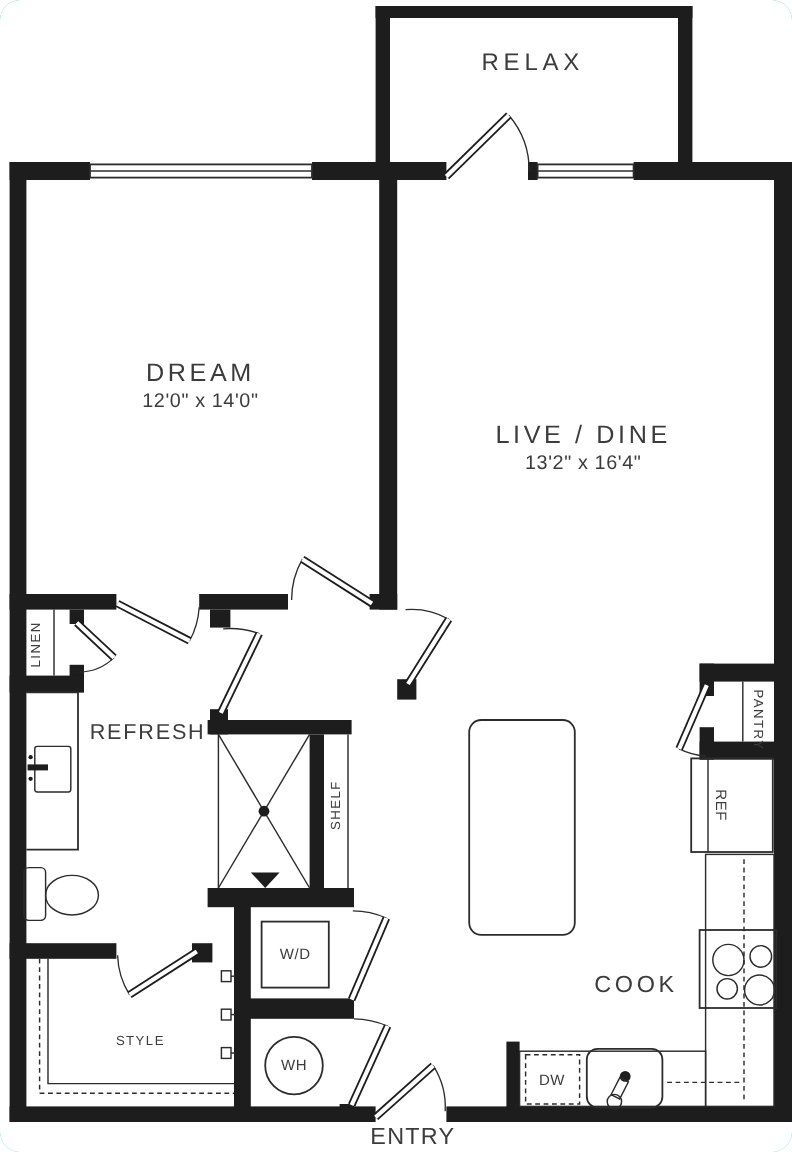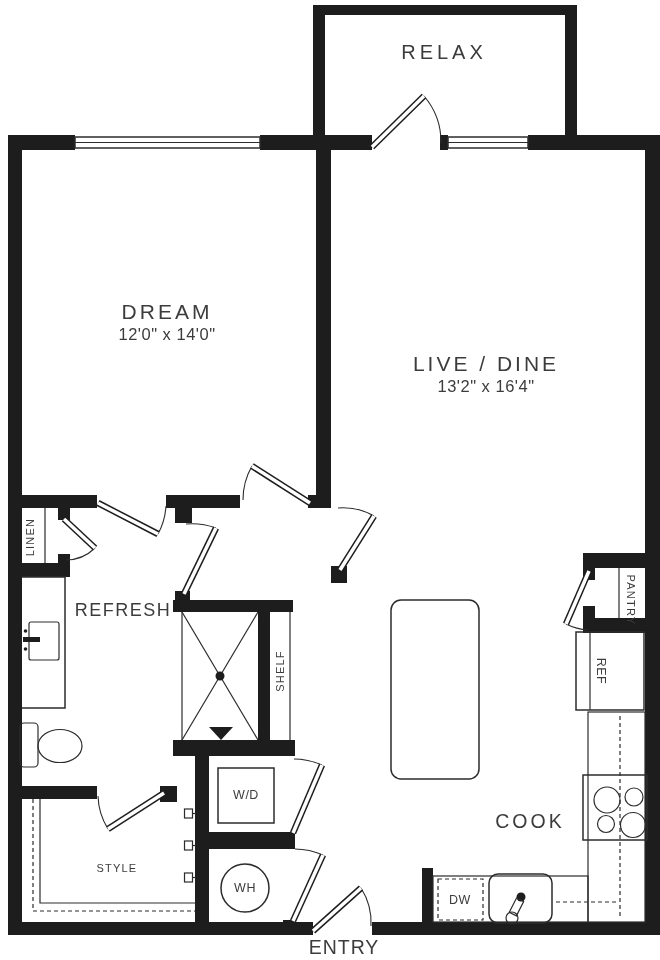--- a/index.html
+++ b/index.html
@@ -1,16 +1,16 @@
 <!DOCTYPE html>
 <html><head>
 <meta charset="utf-8">
 <style>
   html,body{margin:0;padding:0;background:#ffffff;}
-  .plan-wrap{width:660px;height:960px;position:relative;background:#14b8a6;overflow:hidden;}
+  .plan-wrap{width:660px;height:960px;position:relative;background:#14b8a6;overflow:hidden;border-radius:17px;}
   svg{display:block;}
   text{font-family:"Liberation Sans", sans-serif;fill:#3c3c3c;text-anchor:middle;dominant-baseline:central;}
   .t-room{font-size:21px;letter-spacing:3px;}
   .t-dims{font-size:16.5px;letter-spacing:0.5px;}
   .t-relax{font-size:20px;letter-spacing:4px;}
   .t-refresh{font-size:18px;letter-spacing:1.5px;}
   .t-cook{font-size:19.5px;letter-spacing:3px;}
   .t-entry{font-size:19.5px;letter-spacing:1px;}
   .t-small{font-size:12.5px;letter-spacing:0.5px;}
   .t-tiny{font-size:11px;letter-spacing:1.2px;}

